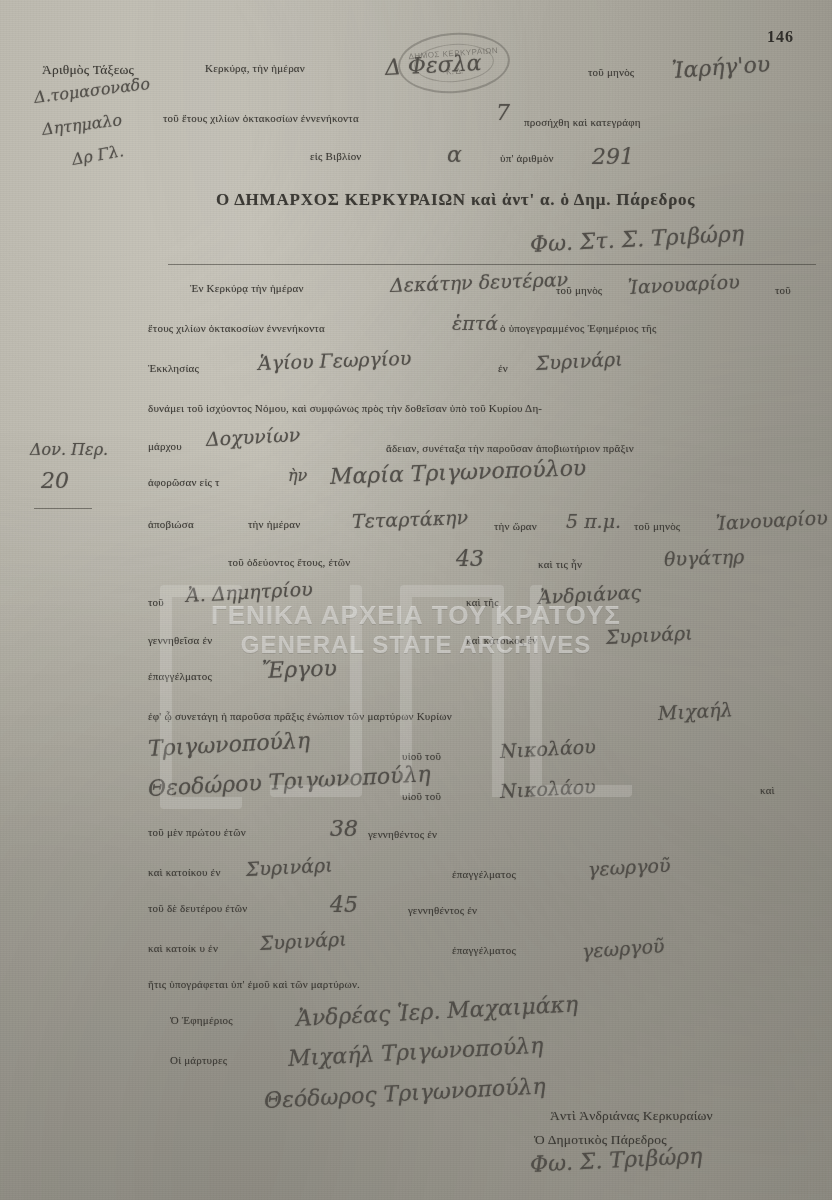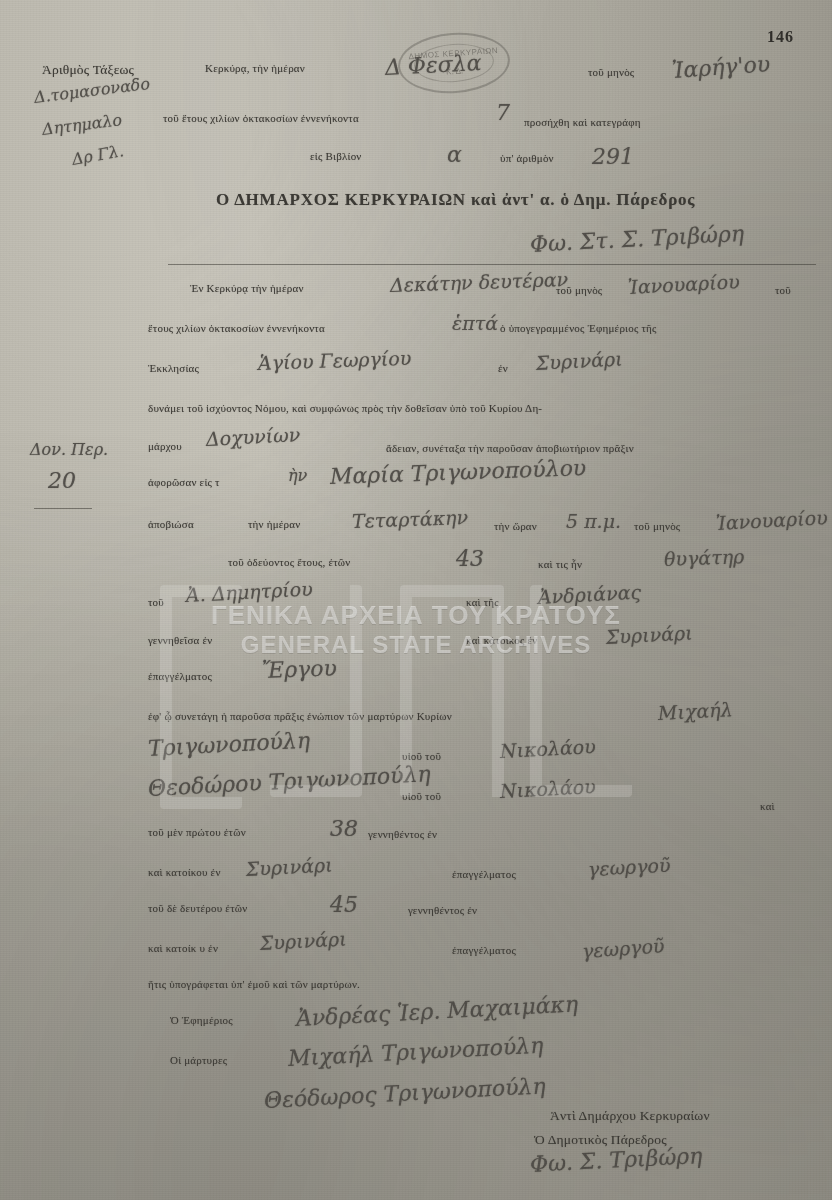--- a/index.html
+++ b/index.html
@@ -165,21 +165,21 @@
     <div class="txt2">Κ. Δ.</div>
   </div>
 
   <div class="layer">
     <div class="pr sm" style="left:42px; top:62px;">Ἀριθμὸς Τάξεως</div>
     <div class="hw s" style="left:34px; top:88px; transform:rotate(-7deg);">Δ.τομασοναδο</div>
     <div class="hw s" style="left:42px; top:120px; transform:rotate(-7deg);">Δητημαλο</div>
     <div class="hw s" style="left:72px; top:150px; transform:rotate(-10deg);">Δρ Γλ.</div>
 
     <div class="hw s" style="left:30px; top:440px;">Δον. Περ.</div>
-    <div class="hw l" style="left:48px; top:468px;">20</div>
+    <div class="hw l" style="left:41px; top:468px;">20</div>
     <div class="rule" style="left:34px; top:508px; width:58px;"></div>
   </div>
 
   <div class="layer">
     <div class="pr" style="left:205px; top:62px;">Κερκύρᾳ, τὴν ἡμέραν</div>
     <div class="hw l" style="left:385px; top:55px; transform:rotate(-3deg);">Δ Φεσλα</div>
     <div class="pr" style="left:588px; top:66px;">τοῦ μηνὸς</div>
     <div class="hw l" style="left:672px; top:58px; transform:rotate(-4deg);">Ἰαρήγ'ου</div>
 
     <div class="pr" style="left:163px; top:112px;">τοῦ ἔτους χιλίων ὀκτακοσίων ἐννενήκοντα</div>
@@ -249,21 +249,21 @@
 
     <div class="pr" style="left:148px; top:670px;">ἐπαγγέλματος</div>
     <div class="hw l" style="left:262px; top:658px; transform:rotate(-2deg);">Ἔργου</div>
 
     <div class="pr" style="left:148px; top:710px;">ἐφ' ᾧ συνετάγη ἡ παροῦσα πρᾶξις ἐνώπιον τῶν μαρτύρων Κυρίων</div>
     <div class="hw" style="left:658px; top:702px; transform:rotate(-3deg);">Μιχαήλ</div>
 
     <div class="hw l" style="left:148px; top:736px; transform:rotate(-3deg);">Τριγωνοπούλη</div>
     <div class="pr" style="left:402px; top:750px;">υἱοῦ τοῦ</div>
     <div class="hw" style="left:500px; top:740px; transform:rotate(-3deg);">Νικολάου</div>
-    <div class="pr" style="left:760px; top:800px;">καὶ</div>
+    <div class="pr" style="left:760px; top:784px;">καὶ</div>
 
     <div class="hw l" style="left:148px; top:776px; transform:rotate(-3deg);">Θεοδώρου Τριγωνοπούλη</div>
     <div class="pr" style="left:402px; top:790px;">υἱοῦ τοῦ</div>
     <div class="hw" style="left:500px; top:780px; transform:rotate(-3deg);">Νικολάου</div>
 
     <div class="pr" style="left:148px; top:826px;">τοῦ μὲν πρώτου ἐτῶν</div>
     <div class="hw l" style="left:330px; top:816px;">38</div>
     <div class="pr" style="left:368px; top:828px;">γεννηθέντος ἐν</div>
 
     <div class="pr" style="left:148px; top:866px;">καὶ κατοίκου ἐν</div>
@@ -284,21 +284,21 @@
   </div>
 
   <div class="layer">
     <div class="pr" style="left:170px; top:1014px;">Ὁ Ἐφημέριος</div>
     <div class="hw l" style="left:296px; top:1006px; transform:rotate(-3deg);">Ἀνδρέας Ἱερ. Μαχαιμάκη</div>
 
     <div class="pr" style="left:170px; top:1054px;">Οἱ μάρτυρες</div>
     <div class="hw l" style="left:288px; top:1046px; transform:rotate(-3deg);">Μιχαήλ Τριγωνοπούλη</div>
     <div class="hw l" style="left:264px; top:1088px; transform:rotate(-3deg);">Θεόδωρος Τριγωνοπούλη</div>
 
-    <div class="pr sm" style="left:550px; top:1108px;">Ἀντὶ Δημάρχου Κερκυραίων</div>
+    <div class="pr sm" style="left:550px; top:1108px;">Ἀντὶ Ἀνδριάνας Κερκυραίων</div>
     <div class="pr sm" style="left:534px; top:1132px;">Ὁ Δημοτικὸς Πάρεδρος</div>
     <div class="hw l" style="left:530px; top:1152px; transform:rotate(-3deg);">Φω. Σ. Τριβώρη</div>
   </div>
 
   <div class="wm-glyphs">
     <div style="left:10px; top:10px; width:70px; height:200px; border-right:none;"></div>
     <div style="left:120px; top:10px; width:80px; height:200px; border-top:none; border-left:none;"></div>
     <div style="left:250px; top:10px; width:80px; height:200px; border-bottom:none;"></div>
     <div style="left:380px; top:10px; width:90px; height:200px; border-right:none; border-top:none;"></div>
   </div>

